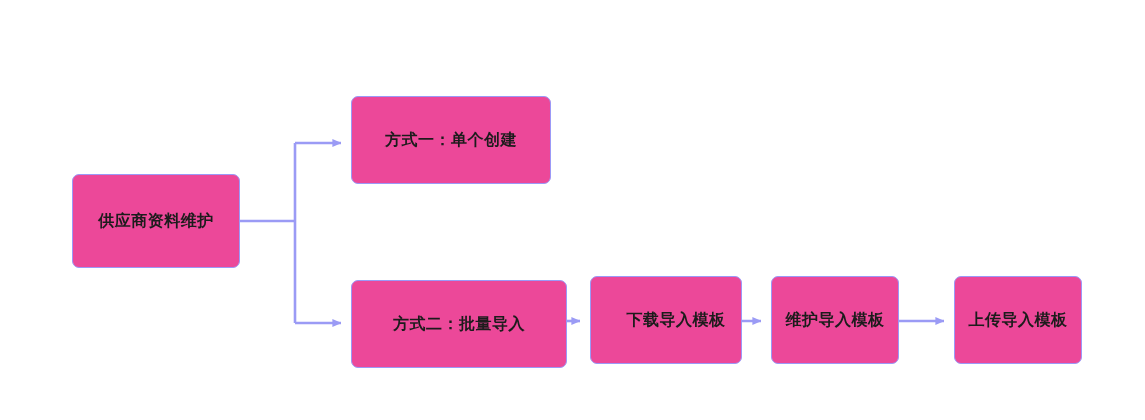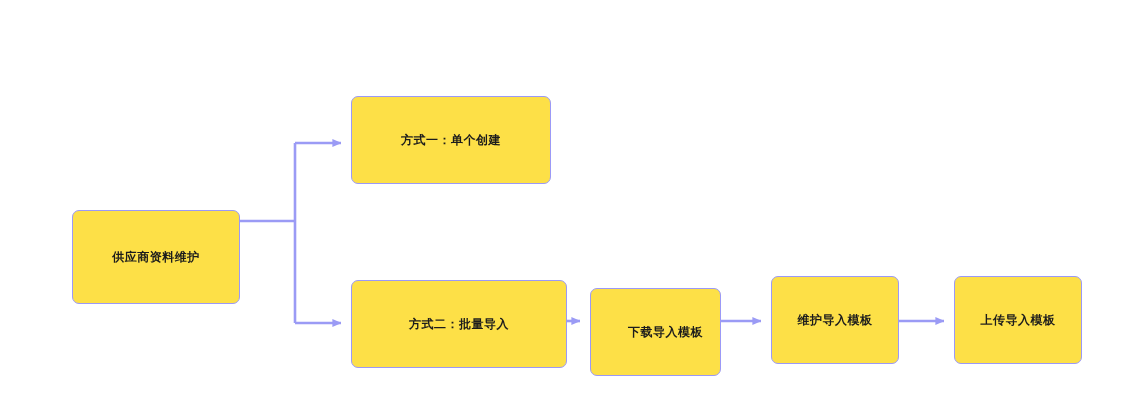--- a/index.html
+++ b/index.html
@@ -21,41 +21,41 @@
     position: absolute;
     left: 0;
     top: 0;
     width: 1145px;
     height: 420px;
     pointer-events: none;
   }
   .node {
     position: absolute;
     box-sizing: border-box;
-    background: #fde047;
+    background: #ec4899;
     border: 1px solid #9b99f7;
     border-radius: 7px;
     display: flex;
     align-items: center;
     justify-content: center;
     color: #1c1c1c;
     font-weight: bold;
-    font-size: 12px;
+    font-size: 16px;
     line-height: 1.2;
     letter-spacing: 0.5px;
     white-space: nowrap;
     text-align: center;
   }
   .node-label {
     display: block;
   }
-  #node-root      { left: 72px;  top: 174px; width: 168px; height: 94px; margin-top: 36px; }
+  #node-root      { left: 72px;  top: 174px; width: 168px; height: 94px; }
   #node-single    { left: 351px; top: 96px;  width: 200px; height: 88px; }
   #node-batch     { left: 351px; top: 280px; width: 216px; height: 88px; }
-  #node-download  { left: 590px; top: 288px; width: 131px; height: 88px; padding-left: 20px; }
+  #node-download  { left: 590px; top: 276px; width: 152px; height: 88px; padding-left: 20px; }
   #node-maintain  { left: 771px; top: 276px; width: 128px; height: 88px; }
   #node-upload    { left: 954px; top: 276px; width: 128px; height: 88px; }
 </style>
 </head>
 <body>
 
 <div id="canvas">
 
   <svg class="edge-layer" viewBox="0 0 1145 420" width="1145" height="420" xmlns="http://www.w3.org/2000/svg">
     <defs>

